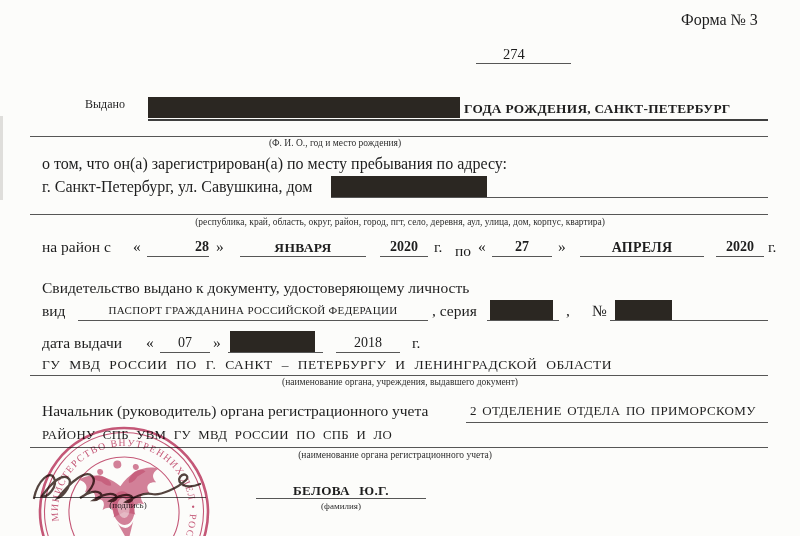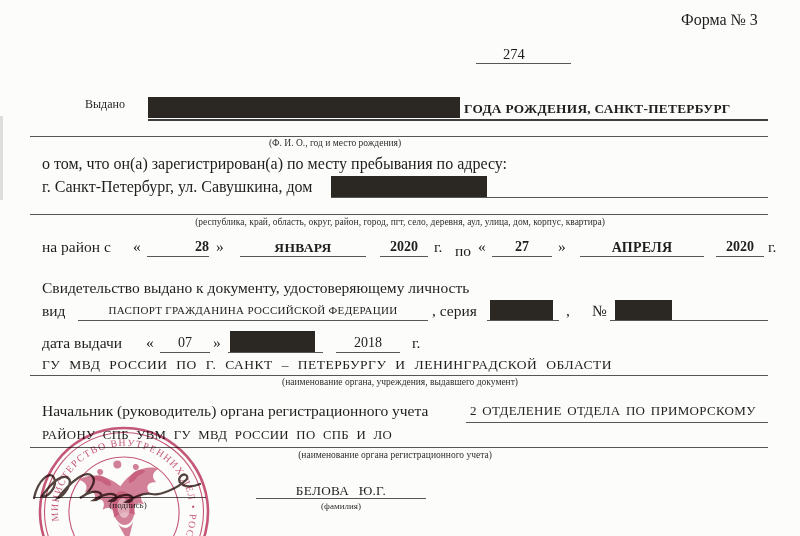--- a/index.html
+++ b/index.html
@@ -99,21 +99,21 @@
 
   <div class="t caption" style="left:100px;top:377px;width:600px;">(наименование органа, учреждения, выдавшего документ)</div>
   <div class="t caps" style="left:470px;top:404px;font-size:13px;word-spacing:2px;">2 ОТДЕЛЕНИЕ ОТДЕЛА ПО ПРИМОРСКОМУ</div>
   <div class="rule" style="left:466px;top:422px;width:302px;"></div>
   <div class="t caps" style="left:42px;top:428px;font-size:12.8px;word-spacing:4px;">РАЙОНУ СПБ УВМ ГУ МВД РОССИИ ПО СПБ И ЛО</div>
   <div class="rule" style="left:30px;top:447px;width:738px;"></div>
   <div class="t caption" style="left:95px;top:450px;width:600px;">(наименование органа регистрационного учета)</div>
 
   <div class="rule" style="left:34px;top:497px;width:172px;"></div>
   <div class="t caption" style="left:83px;top:500px;width:90px;font-size:9px;">(подпись)</div>
-  <div class="t center caps" style="left:256px;top:483px;width:170px;font-size:13.2px;word-spacing:6px;">БЕЛОВА Ю.Г.</div>
+  <div class="t center caps" style="left:256px;top:483px;width:170px;font-size:13.2px;word-spacing:6px;font-weight:bold;">БЕЛОВА Ю.Г.</div>
   <div class="rule" style="left:256px;top:498px;width:170px;"></div>
   <div class="t caption" style="left:286px;top:501px;width:110px;font-size:9px;">(фамилия)</div>
 
   <svg class="stamp-svg" style="left:36px;top:424px;transform:rotate(-8deg);" width="176" height="176" viewBox="0 0 176 176">
     <g fill="none" stroke-width="2.6" stroke="#c24a6e">
       <circle cx="88" cy="88" r="84"></circle>
       <circle cx="88" cy="88" r="79.5" stroke-width="1.1"></circle>
       <circle cx="88" cy="88" r="55" stroke-width="1.1"></circle>
     </g>
     <defs>

